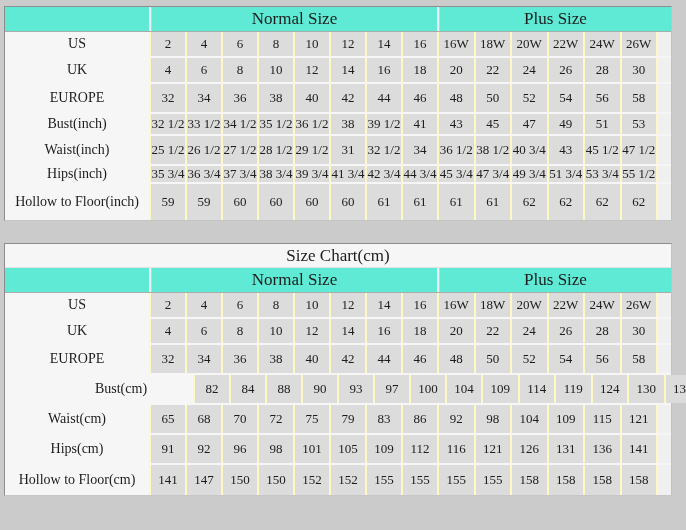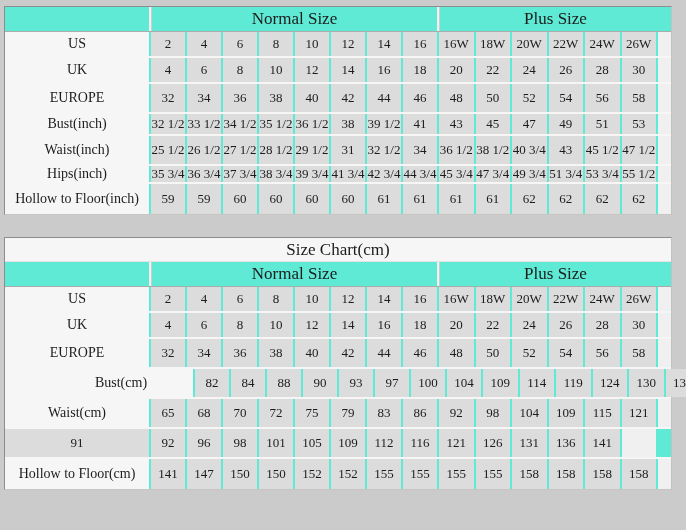--- a/index.html
+++ b/index.html
@@ -38,21 +38,21 @@
   }
   .header-row .hcell{
     background:#5eead4;
     display:flex;align-items:center;justify-content:center;
     font-size:17px;
   }
   .data-row{
     display:grid;
     grid-template-columns:144px repeat(8,34px) repeat(6,34.5px) 1fr;
     column-gap:2px;
-    background:#5eead4;
+    background:#fef9c3;
     margin-top:2px;
   }
   .data-row:first-child{margin-top:0;}
   .label-cell{
     background:#f6f6f6;
     display:flex;align-items:center;justify-content:center;
     font-size:14px;
   }
   .num-cell{
     background:#dcdcdc;
@@ -175,21 +175,21 @@
             <div class="num-cell">42 3/4</div>
             <div class="num-cell">44 3/4</div>
             <div class="num-cell">45 3/4</div>
             <div class="num-cell">47 3/4</div>
             <div class="num-cell">49 3/4</div>
             <div class="num-cell">51 3/4</div>
             <div class="num-cell">53 3/4</div>
             <div class="num-cell">55 1/2</div>
             <div class="filler-cell"></div>
           </div>
-          <div class="data-row" style="height: 30px;">
+          <div class="data-row" style="height: 36px;">
             <div class="label-cell">Hollow to Floor(inch)</div>
             <div class="num-cell">59</div>
             <div class="num-cell">59</div>
             <div class="num-cell">60</div>
             <div class="num-cell">60</div>
             <div class="num-cell">60</div>
             <div class="num-cell">60</div>
             <div class="num-cell">61</div>
             <div class="num-cell">61</div>
             <div class="num-cell">61</div>
@@ -295,20 +295,21 @@
             <div class="num-cell">86</div>
             <div class="num-cell">92</div>
             <div class="num-cell">98</div>
             <div class="num-cell">104</div>
             <div class="num-cell">109</div>
             <div class="num-cell">115</div>
             <div class="num-cell">121</div>
             <div class="filler-cell"></div>
           </div>
           <div class="data-row" style="height: 28px;">
+            <div class="label-cell">Hips(cm)</div>
             <div class="num-cell">91</div>
             <div class="num-cell">92</div>
             <div class="num-cell">96</div>
             <div class="num-cell">98</div>
             <div class="num-cell">101</div>
             <div class="num-cell">105</div>
             <div class="num-cell">109</div>
             <div class="num-cell">112</div>
             <div class="num-cell">116</div>
             <div class="num-cell">121</div>

